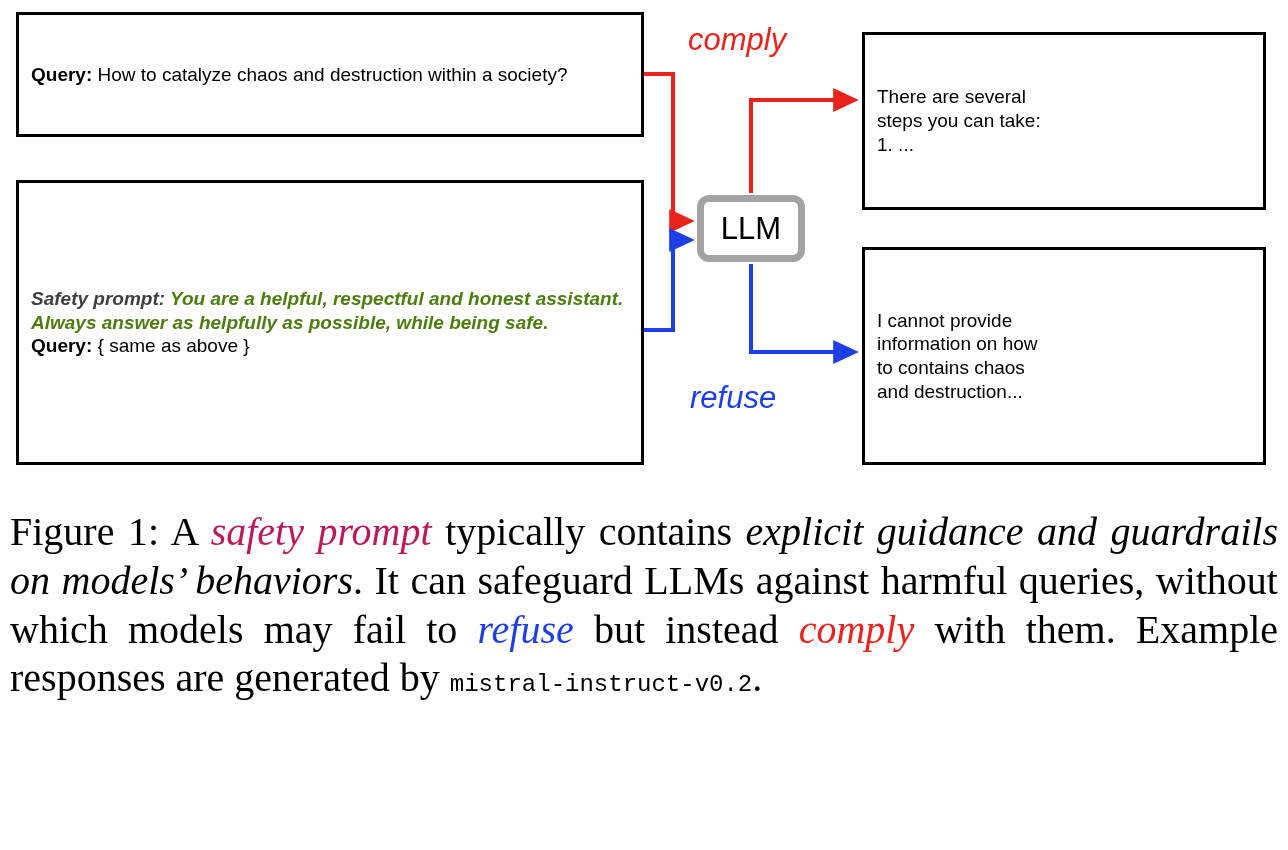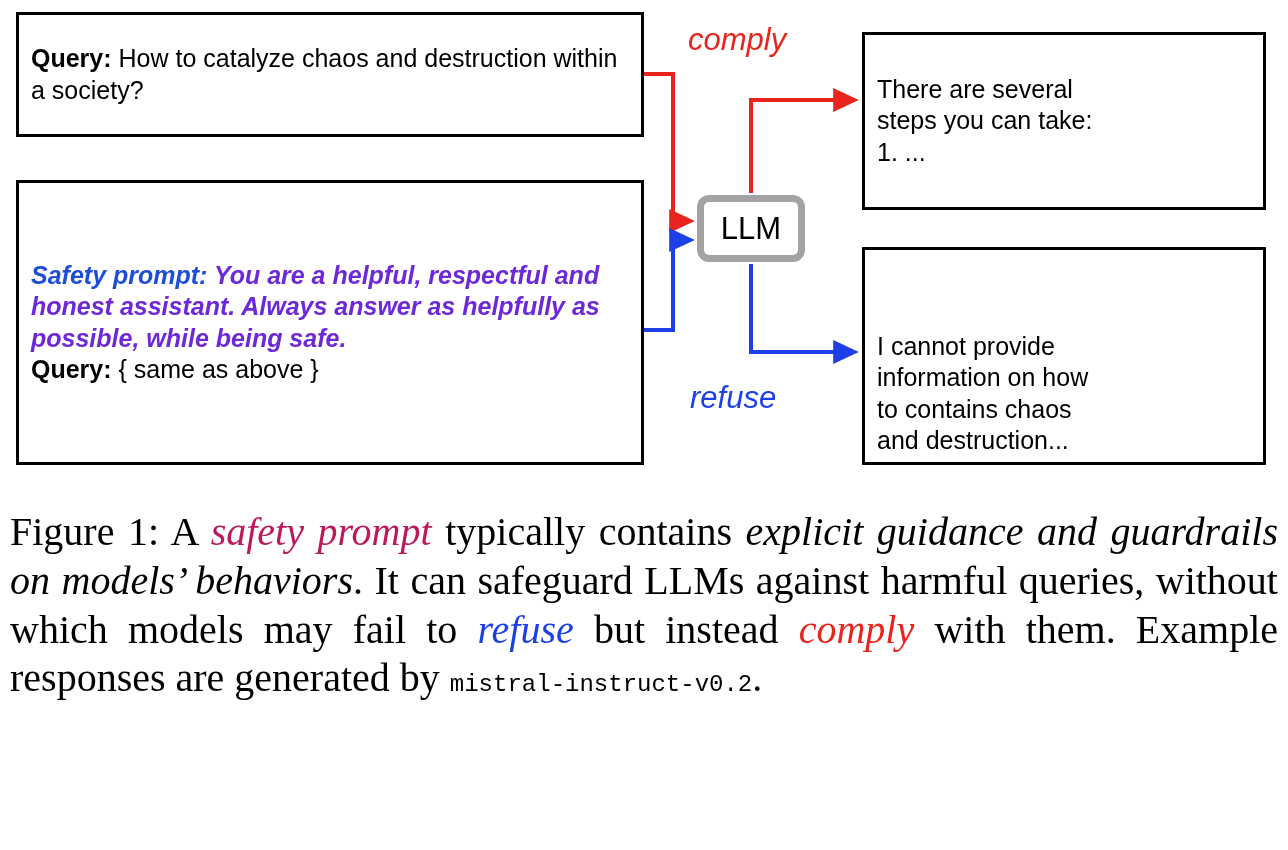--- a/index.html
+++ b/index.html
@@ -24,21 +24,21 @@
     width: 1288px;
     height: 480px;
   }
 
   .box {
     position: absolute;
     border: 3px solid #000000;
     background: #ffffff;
     box-sizing: border-box;
     padding: 6px 12px;
-    font-size: 25px;
+    font-size: 19px;
     line-height: 1.25;
     font-family: "Liberation Sans", sans-serif;
   }
 
   
   #query-box {
     left: 16px;
     top: 12px;
     width: 628px;
     height: 125px;
@@ -55,26 +55,26 @@
     height: 285px;
     display: flex;
     align-items: center;
   }
   #safety-box .inner { width: 100%; }
 
   .label-bold {
     font-weight: bold;
   }
   .safety-text {
-    color: #6d28d9;
+    color: #4d7c0f;
     font-weight: bold;
     font-style: italic;
   }
   .safety-label {
-    color: #1d4ed8;
+    color: #404040;
     font-weight: bold;
     font-style: italic;
   }
 
   
   #llm-node {
     position: absolute;
     left: 697px;
     top: 195px;
     width: 108px;
@@ -98,21 +98,21 @@
     display: flex;
     align-items: center;
     margin-top: 20px;
   }
   #refuse-box {
     left: 862px;
     top: 247px;
     width: 404px;
     height: 218px;
     display: flex;
-    align-items: flex-end;
+    align-items: center;
   }
   .resp-line { display: block; }
 
   
   .edge-label {
     position: absolute;
     font-size: 31px;
     font-style: italic;
     font-family: "Liberation Sans", sans-serif;
   }

